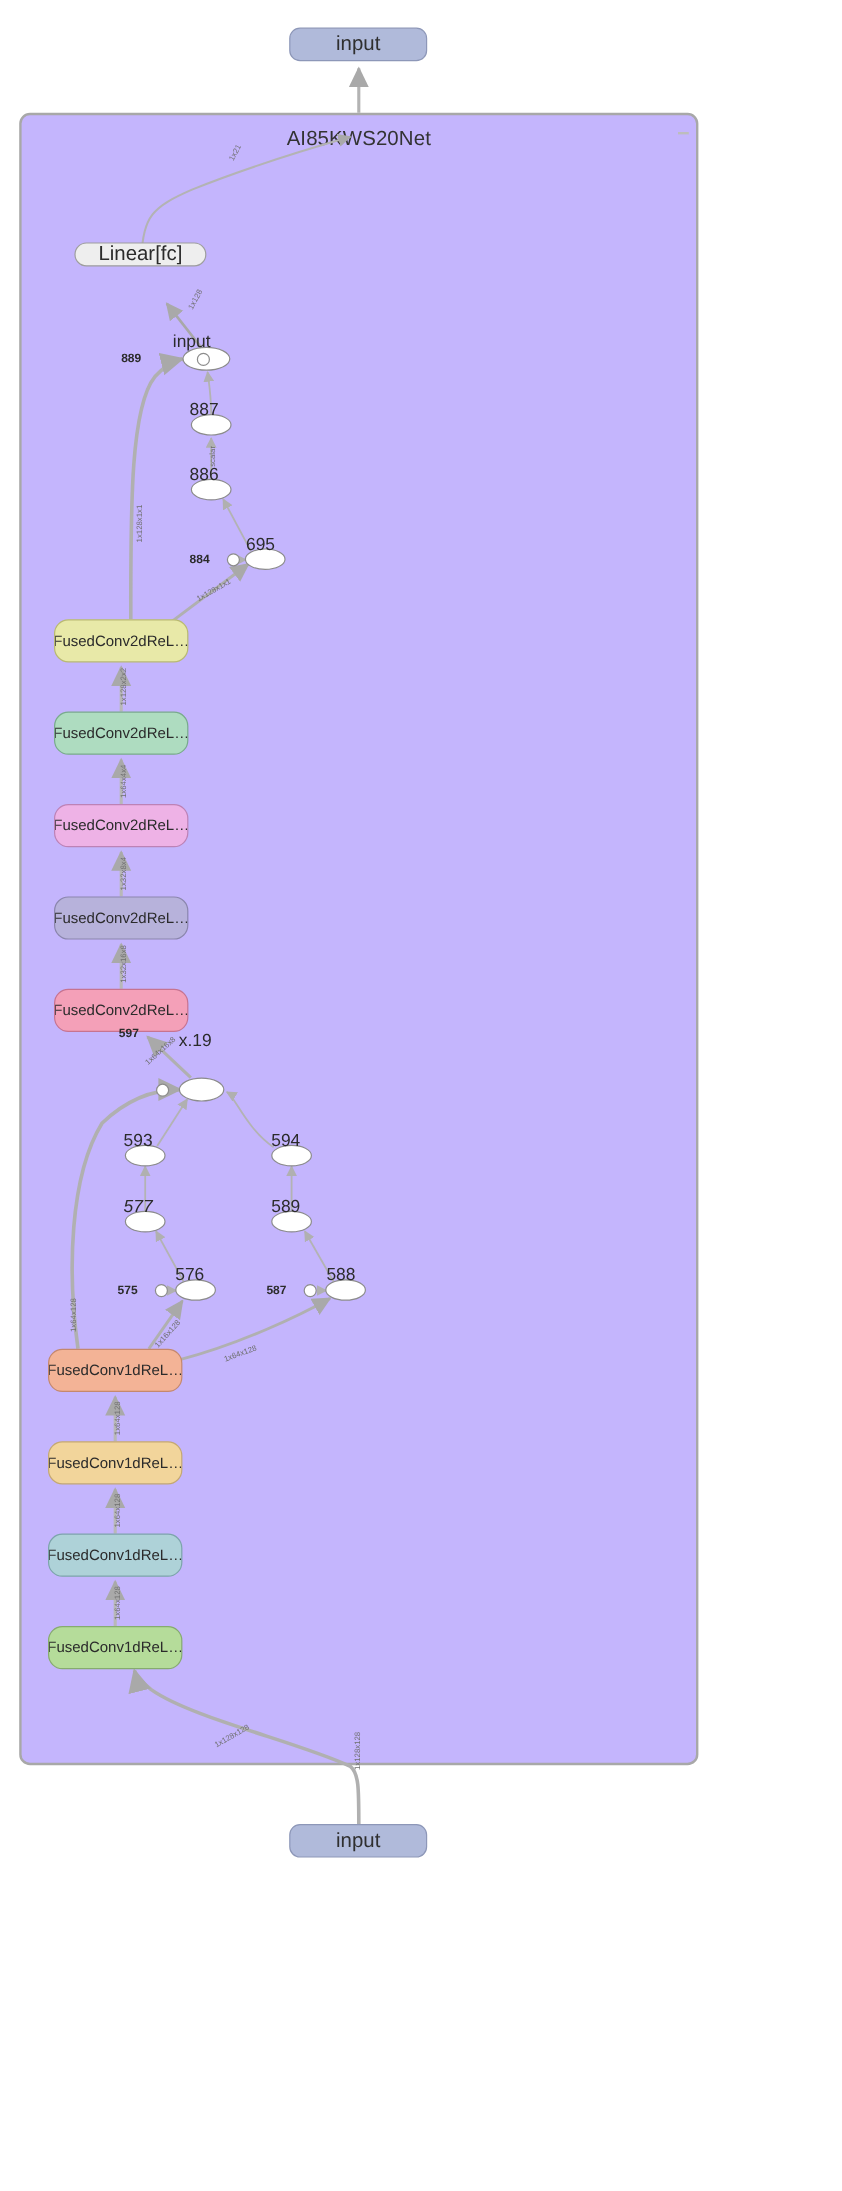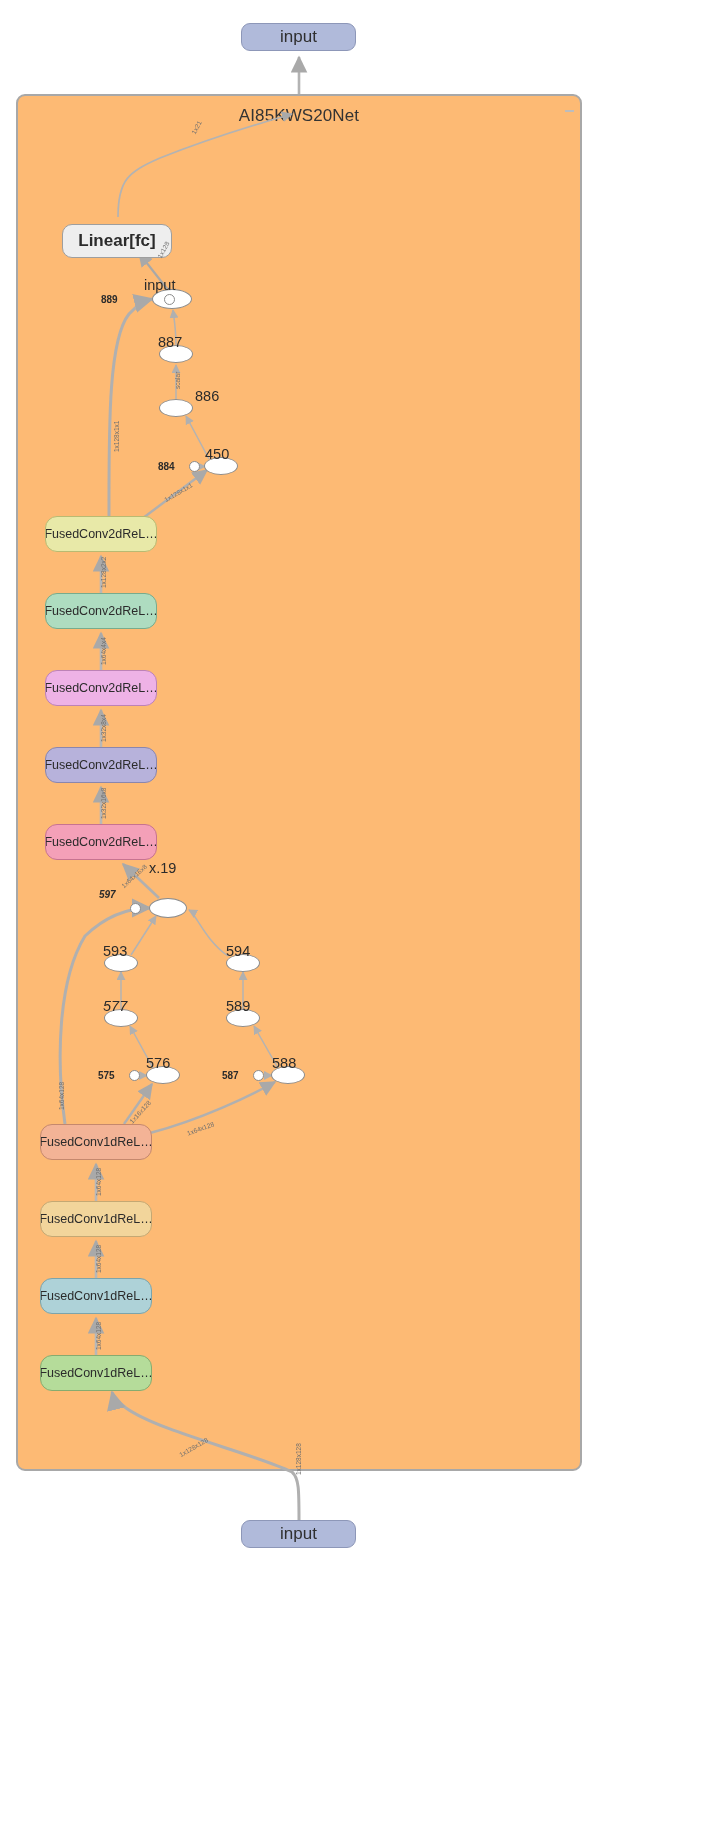--- a/index.html
+++ b/index.html
@@ -19,21 +19,21 @@
   svg#wires {
     position: absolute;
     left: 0; top: 0;
     width: 702px;
     height: 1826px;
     pointer-events: none;
   }
   
   .cluster {
     position: absolute;
-    background: #fdba74;
+    background: #c4b5fd;
     border: 2px solid #a8a8a8;
     border-radius: 9px;
   }
   .cluster-title {
     position: absolute;
     width: 100%;
     text-align: center;
     top: 10px;
     font-size: 17px;
     color: #333333;
@@ -199,21 +199,21 @@
   </svg>
 
   <div class="io-node" id="io-output" style="left: 241px; top: 23px; width: 115px; height: 28px;">
     <span>input</span>
   </div>
   <div class="io-node" id="io-input" style="left: 241px; top: 1520px; width: 115px; height: 28px;">
     <span>input</span>
   </div>
 
   <div id="opbox-layer">
-      <div class="op-box op-plain" style="left: 62px; top: 224px; width: 110px; height: 34px; font-weight: bold;">
+      <div class="op-box op-plain" style="left: 62px; top: 202px; width: 110px; height: 20px;">
         <span>Linear[fc]</span>
       </div>
       <div class="op-box" style="left: 45px; top: 516px; width: 112px; height: 36px; background: rgb(232, 233, 168); border-color: rgb(185, 186, 114);">
         <span>FusedConv2dReL…</span>
       </div>
       <div class="op-box" style="left: 45px; top: 593px; width: 112px; height: 36px; background: rgb(174, 220, 192); border-color: rgb(120, 171, 140);">
         <span>FusedConv2dReL…</span>
       </div>
       <div class="op-box" style="left: 45px; top: 670px; width: 112px; height: 36px; background: rgb(238, 178, 230); border-color: rgb(189, 130, 182);">
         <span>FusedConv2dReL…</span>
@@ -237,23 +237,23 @@
         <span>FusedConv1dReL…</span>
       </div>
     </div>
 
   <div id="ellipse-layer">
       <div class="ellipse" style="left: 152px; top: 289px; width: 40px; height: 20px;"></div>
       <div class="ellipse-label" style="left: 144px; top: 277px;">input</div>
       <div class="ellipse" style="left: 159px; top: 345px; width: 34px; height: 18px;"></div>
       <div class="ellipse-label" style="left: 158px; top: 334px;">887</div>
       <div class="ellipse" style="left: 159px; top: 399px; width: 34px; height: 18px;"></div>
-      <div class="ellipse-label" style="left: 158px; top: 388px; margin-left: 37px;">886</div>
+      <div class="ellipse-label" style="left: 158px; top: 388px;">886</div>
       <div class="ellipse" style="left: 204px; top: 457px; width: 34px; height: 18px;"></div>
-      <div class="ellipse-label" style="left: 205px; top: 446px;">450</div>
+      <div class="ellipse-label" style="left: 205px; top: 446px;">695</div>
       <div class="ellipse" style="left: 149px; top: 898px; width: 38px; height: 20px;"></div>
       <div class="ellipse-label" style="left: 149px; top: 860px;">x.19</div>
       <div class="ellipse" style="left: 104px; top: 954px; width: 34px; height: 18px;"></div>
       <div class="ellipse-label" style="left: 103px; top: 943px;">593</div>
       <div class="ellipse" style="left: 226px; top: 954px; width: 34px; height: 18px;"></div>
       <div class="ellipse-label" style="left: 226px; top: 943px;">594</div>
       <div class="ellipse" style="left: 104px; top: 1009px; width: 34px; height: 18px;"></div>
       <div class="ellipse-label" style="left: 103px; top: 998px; font-style: italic;">577</div>
       <div class="ellipse" style="left: 226px; top: 1009px; width: 34px; height: 18px;"></div>
       <div class="ellipse-label" style="left: 226px; top: 998px;">589</div>
@@ -262,21 +262,21 @@
       <div class="ellipse" style="left: 271px; top: 1066px; width: 34px; height: 18px;"></div>
       <div class="ellipse-label" style="left: 272px; top: 1055px;">588</div>
     </div>
 
   <div id="param-layer">
       <div class="param-dot" style="left: 164px; top: 294px;"></div>
       <div class="param-label" style="left: 101px; top: 294px;">889</div>
       <div class="param-dot" style="left: 189px; top: 461px;"></div>
       <div class="param-label" style="left: 158px; top: 461px;">884</div>
       <div class="param-dot" style="left: 130px; top: 903px;"></div>
-      <div class="param-label" style="left: 99px; top: 889px; font-style: italic;">597</div>
+      <div class="param-label" style="left: 99px; top: 856px;">597</div>
       <div class="param-dot" style="left: 129px; top: 1070px;"></div>
       <div class="param-label" style="left: 98px; top: 1070px;">575</div>
       <div class="param-dot" style="left: 253px; top: 1070px;"></div>
       <div class="param-label" style="left: 222px; top: 1070px;">587</div>
     </div>
 
   <div id="edgelabel-layer">
       <div class="edge-label" style="left: 190px; top: 132px; transform: rotate(-62deg);">1x21</div>
       <div class="edge-label" style="left: 156px; top: 256px; transform: rotate(-62deg);">1x128</div>
       <div class="edge-label" style="left: 113px; top: 452px; transform: rotate(-90deg);">1x128x1x1</div>

